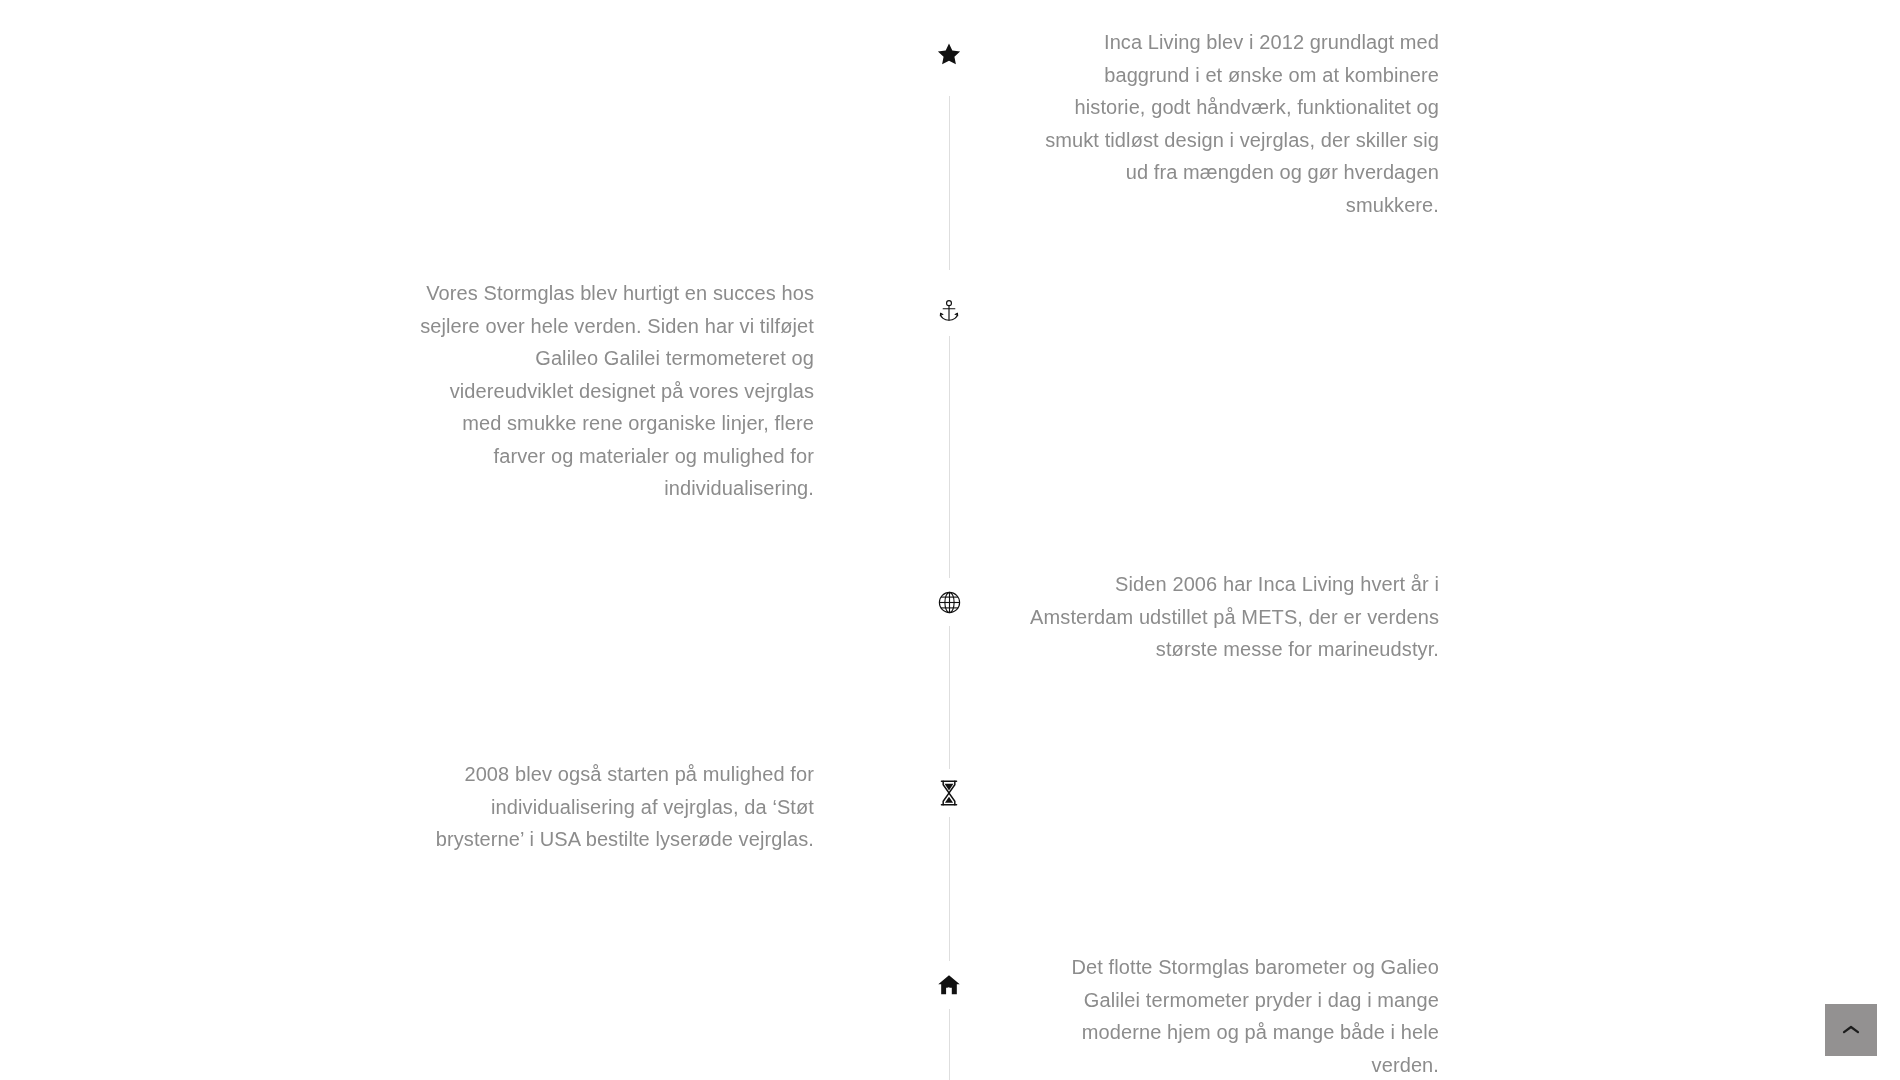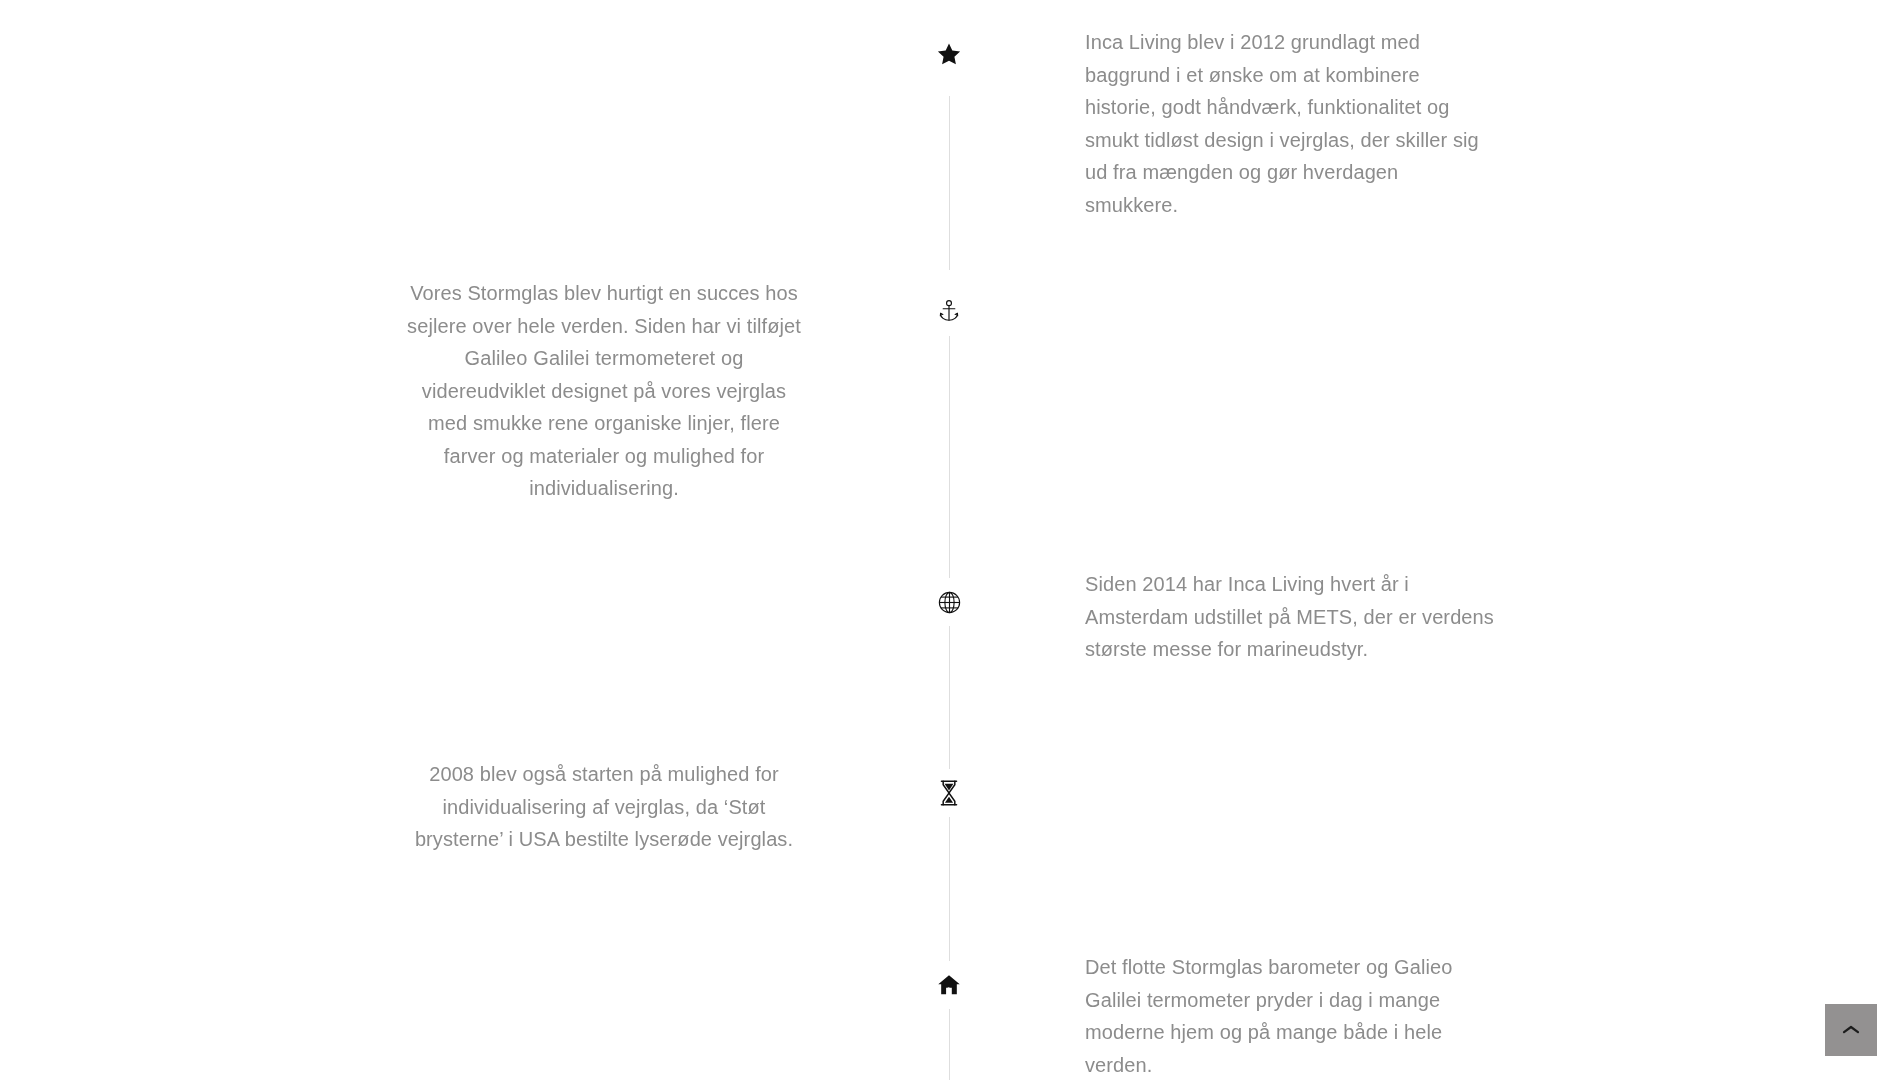--- a/index.html
+++ b/index.html
@@ -69,28 +69,28 @@
   
   .entry-text {
     position: absolute;
     font-size: 20px;
     line-height: 32.5px;
     letter-spacing: 0.1px;
     color: #8c8c8c;
     font-weight: 400;
   }
   .entry-text.right {
-    left: 1085px;
+    left: 1029px;
     width: 410px;
-    text-align: left;
+    text-align: right;
   }
   .entry-text.left {
-    left: 404px;
+    left: 414px;
     width: 400px;
-    text-align: center;
+    text-align: right;
   }
 
   
   .back-to-top {
     position: absolute;
     left: 1825px;
     top: 1004px;
     width: 52px;
     height: 52px;
     background: #939191;
@@ -146,21 +146,21 @@
         <g fill="none" stroke="#111111" stroke-width="1">
           <circle cx="12" cy="12" r="9"></circle>
           <ellipse cx="12" cy="12" rx="4.1" ry="9"></ellipse>
           <line x1="12" y1="3" x2="12" y2="21"></line>
           <line x1="3" y1="12" x2="21" y2="12"></line>
           <line x1="4.6" y1="7.2" x2="19.4" y2="7.2"></line>
           <line x1="4.6" y1="16.8" x2="19.4" y2="16.8"></line>
         </g>
       </svg>
     </div>
-    <div class="entry-text right" style="top:568px">Siden 2014 har Inca Living hvert år i Amsterdam udstillet på METS, der er verdens største messe for marineudstyr.</div>
+    <div class="entry-text right" style="top:568px">Siden 2006 har Inca Living hvert år i Amsterdam udstillet på METS, der er verdens største messe for marineudstyr.</div>
   </div>
 
   <div class="entry">
     <div class="entry-icon" style="top:769px">
       <svg width="26" height="28" viewBox="0 0 24 26" aria-hidden="true">
         <g stroke="#111111" stroke-width="1.4" fill="none" stroke-linecap="round">
           <line x1="5" y1="2.2" x2="19" y2="2.2"></line>
           <line x1="5" y1="23.8" x2="19" y2="23.8"></line>
           <path d="M6.6 2.2v3.1L12 13l5.4-7.7V2.2"></path>
           <path d="M6.6 23.8v-3.1L12 13l5.4 7.7v3.1"></path>

